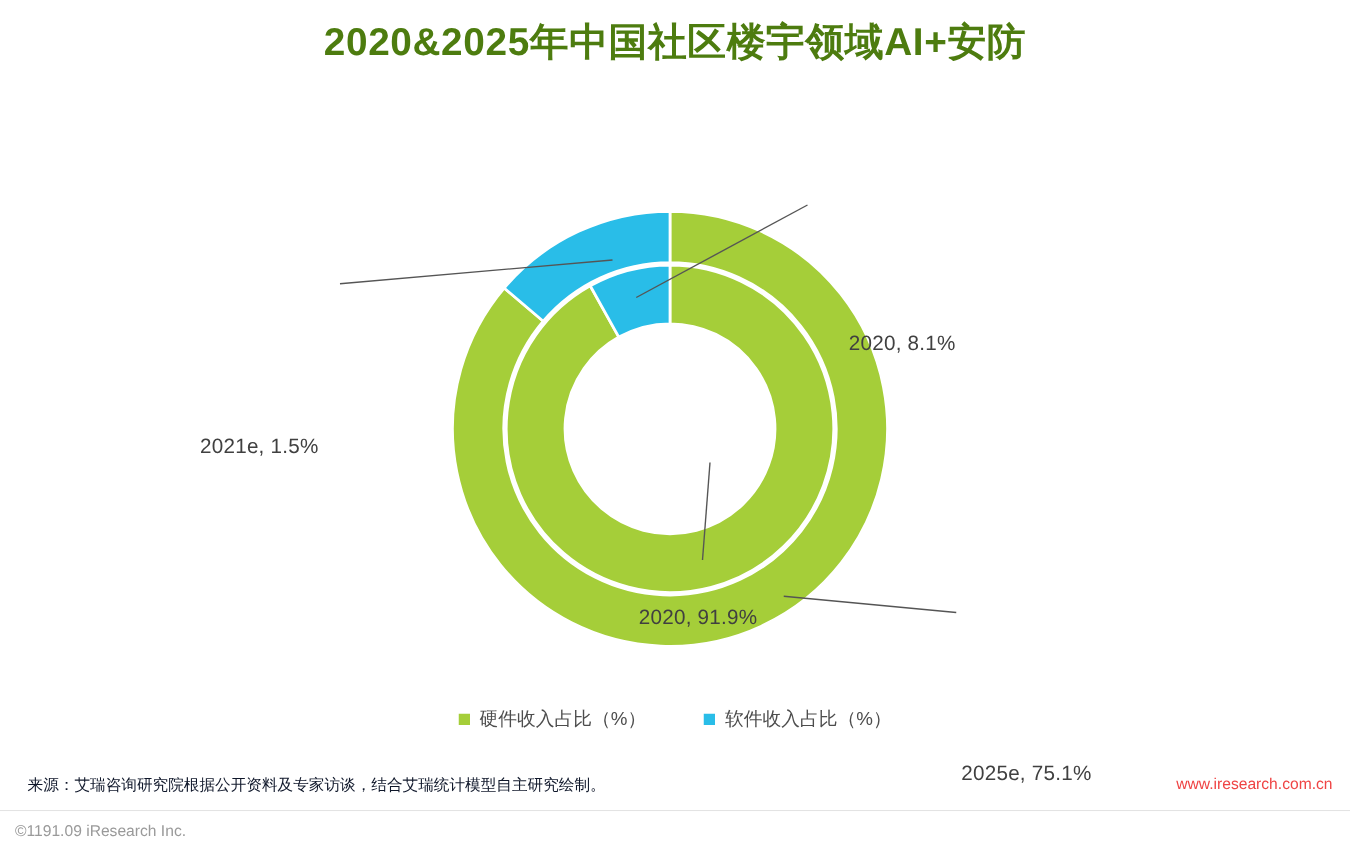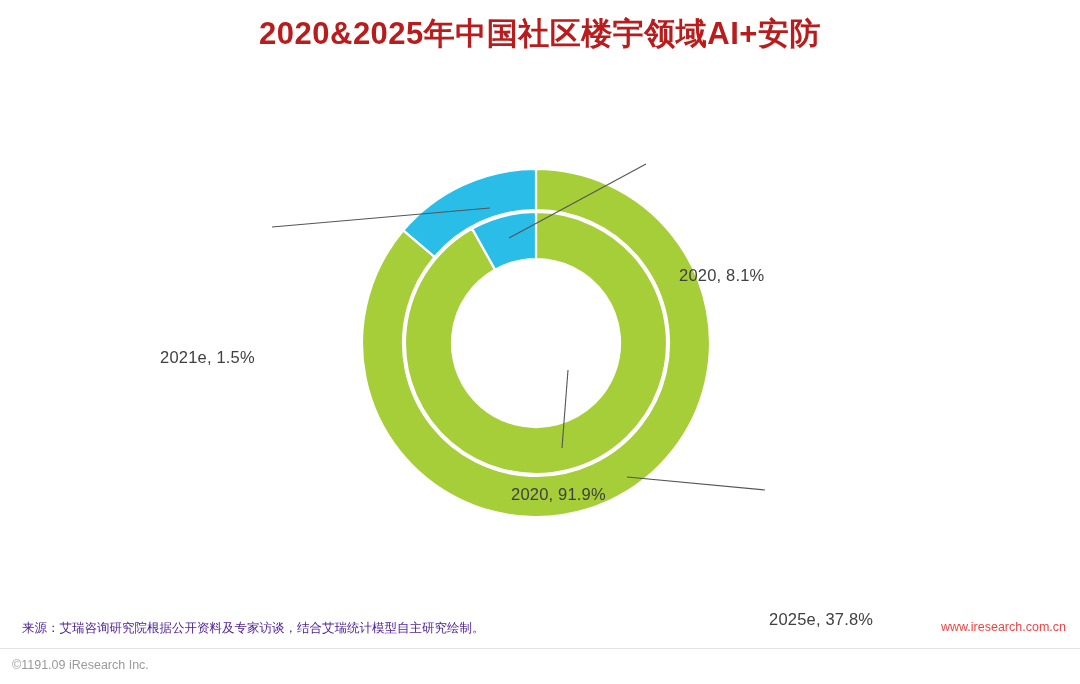--- a/index.html
+++ b/index.html
@@ -27,21 +27,21 @@
   #title-block {
     position: absolute;
     left: 0;
     top: 12px;
     width: 1080px;
     text-align: center;
   }
   .title-line {
     font-size: 31px;
     font-weight: bold;
-    color: #b91c1c;
+    color: #4d7c0f;
     letter-spacing: 0.5px;
     line-height: 1.42;
     white-space: nowrap;
   }
 
   
   #chart-area {
     position: absolute;
     left: 0;
     top: 130px;
@@ -94,21 +94,21 @@
     color: #4d4d4d;
     white-space: nowrap;
   }
 
   
   #source-note {
     position: absolute;
     left: 22px;
     top: 620px;
     font-size: 12.5px;
-    color: #4c1d95;
+    color: #0f172a;
     white-space: nowrap;
   }
   #footer-rule {
     position: absolute;
     left: 0;
     top: 648px;
     width: 1080px;
     height: 1px;
     background: #e3e3e3;
   }
@@ -160,23 +160,33 @@
 
       <line x1="272" y1="97" x2="490" y2="78" stroke="#555555" stroke-width="1.1"></line>
       <line x1="509" y1="108" x2="646" y2="34" stroke="#555555" stroke-width="1.1"></line>
       <line x1="568" y1="240" x2="562" y2="318" stroke="#555555" stroke-width="1.1"></line>
       <line x1="627" y1="347" x2="765" y2="360" stroke="#555555" stroke-width="1.1"></line>
     </svg>
 
     <div class="callout" id="label-outer-blue">2021e, 1.5%</div>
     <div class="callout" id="label-inner-blue">2020, 8.1%</div>
     <div class="callout" id="label-inner-green">2020, 91.9%</div>
-    <div class="callout" id="label-outer-green">2025e, 37.8%</div>
+    <div class="callout" id="label-outer-green">2025e, 75.1%</div>
   </div>
 
+  <div id="legend">
+    <div class="legend-item">
+      <span class="legend-swatch" style="background:#a5ce39"></span>
+      <span class="legend-label">硬件收入占比（%）</span>
+    </div>
+    <div class="legend-item">
+      <span class="legend-swatch" style="background:#29bde8"></span>
+      <span class="legend-label">软件收入占比（%）</span>
+    </div>
+  </div>
 
   <div id="source-note">来源：艾瑞咨询研究院根据公开资料及专家访谈，结合艾瑞统计模型自主研究绘制。</div>
   <div id="footer-rule"></div>
   <div id="footer-bar"></div>
   <div id="copyright">©1191.09 iResearch Inc.</div>
   <div id="website">www.iresearch.com.cn</div>
 
 </div>
 
 </body></html>

